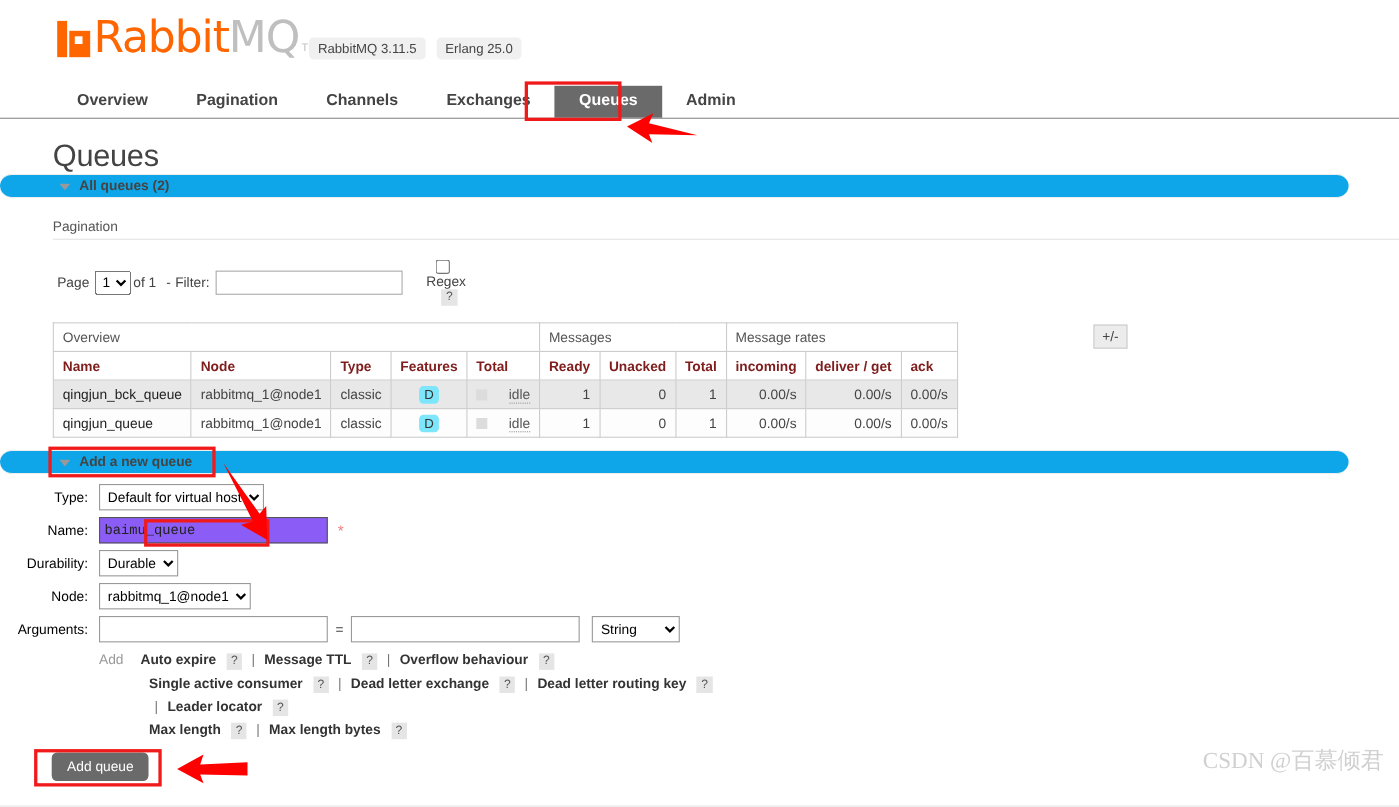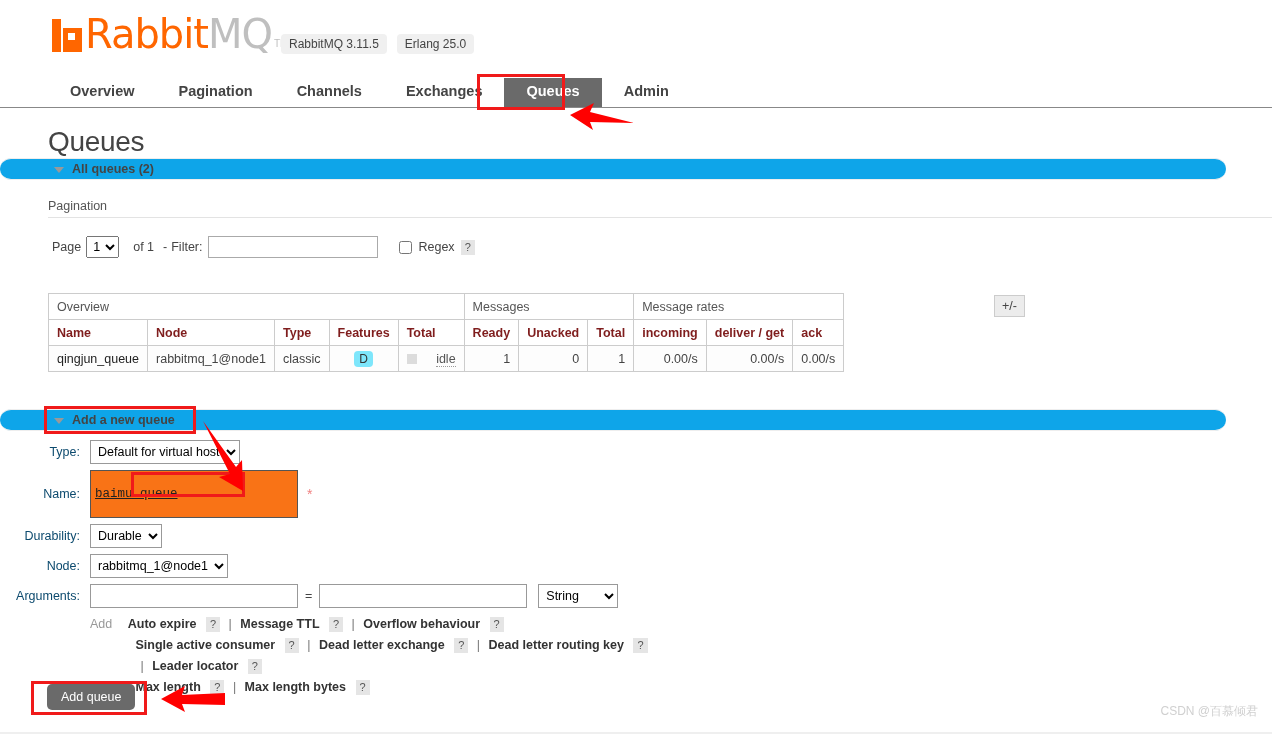--- a/index.html
+++ b/index.html
@@ -175,37 +175,38 @@
     font-size: 12.5px;
     color: #444;
   }
   #pagination-row .lbl { margin-right: 5px; }
   #page-select {
     font-family: "Liberation Sans", sans-serif;
     font-size: 12.5px;
     padding: 1px 2px;
     height: 22px;
   }
-  #pagination-row .of { margin: 0 9px 0 14px; text-align: center; }
+  #pagination-row .of { margin: 0 9px 0 2px; text-align: center; }
   #pagination-row .dash { margin-right: 4px; }
   #filter-input {
     width: 162px;
     height: 18px;
     border: 1px solid #aaa;
     background: #fff;
     margin-left: 6px;
     font-family: "Liberation Sans", sans-serif;
     font-size: 12px;
     padding: 1px 3px;
     box-sizing: content-box;
   }
   #regex-wrap {
     display: flex;
     align-items: center;
     margin-left: 21px;
+    flex-direction: column;
   }
   #regex-checkbox { margin: 0 6px 0 0; }
   .help-q {
     display: inline-block;
     background: #e5e5e5;
     color: #555;
     font-size: 11px;
     padding: 1px 4px;
     margin-left: 6px;
     cursor: pointer;
@@ -285,41 +286,40 @@
   }
   .form-row {
     display: flex;
     align-items: center;
     margin-bottom: 6px;
   }
   .form-label {
     width: 80px;
     text-align: right;
     padding-right: 10px;
-    color: #0c4a6e;
+    color: #000000;
     font-size: 12.5px;
   }
   .form-row select {
     font-family: "Liberation Sans", sans-serif;
     font-size: 12.5px;
     height: 24px;
     padding: 1px 3px;
     border: 1px solid #999;
     background: #fff;
   }
   #name-input {
     width: 198px;
     height: 20px;
     border: 1px solid #555;
     font-family: "Liberation Mono", monospace;
     font-size: 12.5px;
-    padding: 13px 4px;
+    padding: 1px 4px;
     color: #222;
-    background: #f97316;
-    text-decoration: underline;
+    background: #8b5cf6;
   }
   .req-star {
     color: #f08080;
     margin-left: 9px;
     font-size: 14px;
   }
   .arg-input {
     width: 200px;
     height: 20px;
     border: 1px solid #999;
@@ -379,24 +379,24 @@
   #hl-addbtn     { left: 31px;  top: 681px; width: 116px; height: 34px; }
 
   .arrow-svg {
     position: absolute;
     pointer-events: none;
   }
 
   
   #watermark {
     position: absolute;
-    right: 14px; bottom: 14px;
+    right: 14px; bottom: 29px;
     color: #d0d0d0;
-    font-size: 12px;
-    font-family: Liberation Sans, sans-serif;
+    font-size: 21px;
+    font-family: Liberation Serif, serif;
     white-space: nowrap;
   }
   #bottom-rule {
     position: absolute;
     left: 0; bottom: 0;
     width: 1272px; height: 2px;
     background: #efefef;
   }
 </style>
 </head>
@@ -468,20 +468,38 @@
     <th>Node</th>
     <th>Type</th>
     <th>Features</th>
     <th>Total</th>
     <th>Ready</th>
     <th>Unacked</th>
     <th>Total</th>
     <th>incoming</th>
     <th>deliver / get</th>
     <th>ack</th>
+  </tr>
+  <tr class="datarow alt">
+    <td class="qname">qingjun_bck_queue</td>
+    <td>rabbitmq_1@node1</td>
+    <td>classic</td>
+    <td class="ctr">
+      <span class="badge-d">D</span>
+    </td>
+    <td class="state-cell">
+      <span class="state-sq"></span>
+      <span class="state-txt">idle</span>
+    </td>
+    <td class="num">1</td>
+    <td class="num">0</td>
+    <td class="num">1</td>
+    <td class="num">0.00/s</td>
+    <td class="num">0.00/s</td>
+    <td class="num">0.00/s</td>
   </tr>
   <tr class="datarow">
     <td class="qname">qingjun_queue</td>
     <td>rabbitmq_1@node1</td>
     <td>classic</td>
     <td class="ctr">
       <span class="badge-d">D</span>
     </td>
     <td class="state-cell">
       <span class="state-sq"></span>

